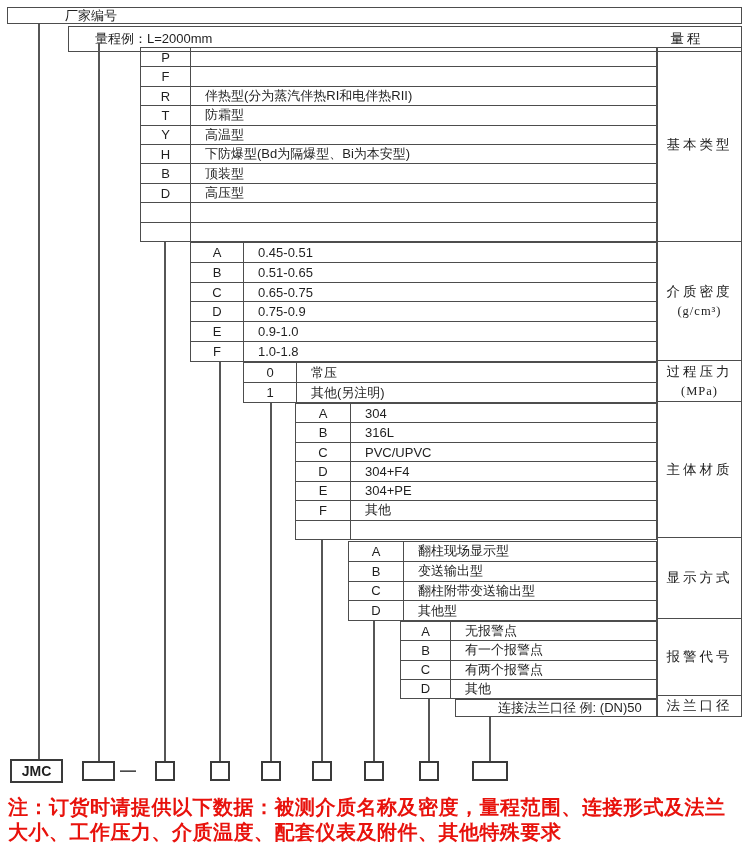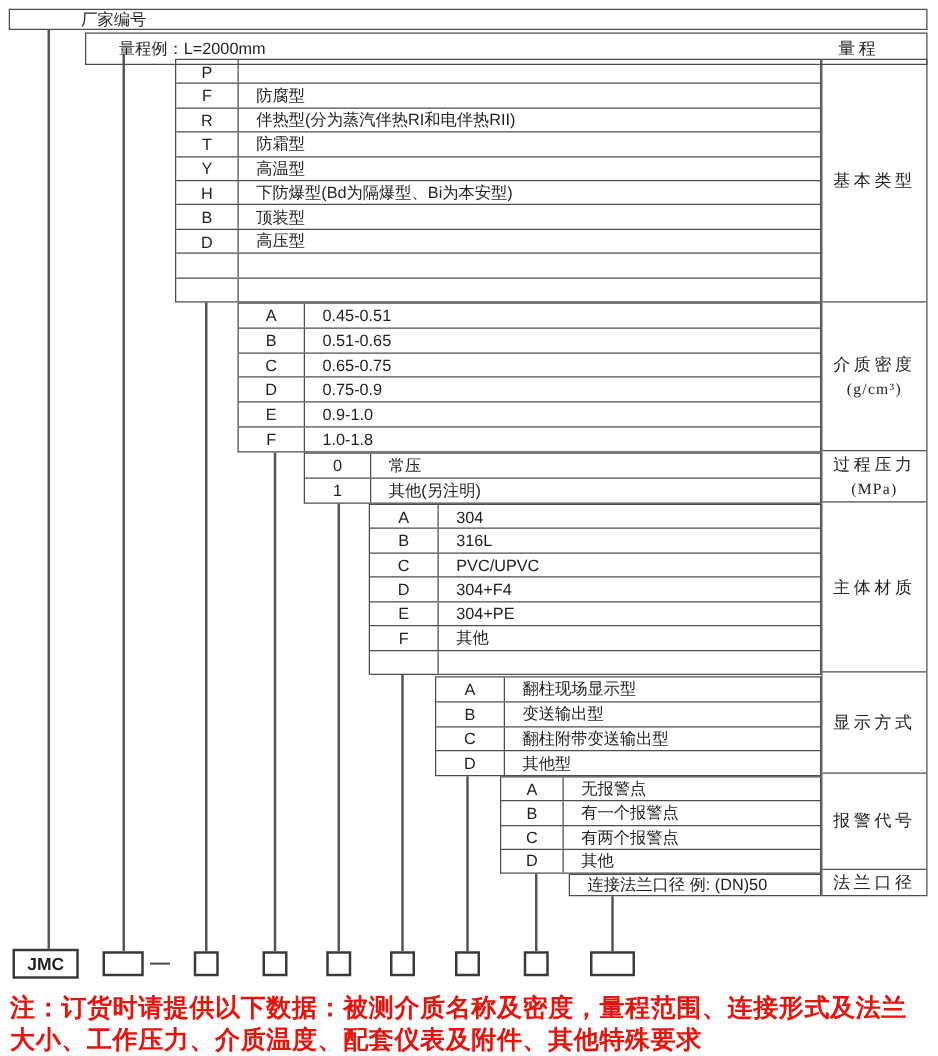--- a/index.html
+++ b/index.html
@@ -55,21 +55,20 @@
     <span class="range-text">量程例：L=2000mm</span>
     <span class="range-label serifcell">量程</span>
   </div>
 
   <div class="sel-table" style="left:140px;top:47px;width:517px;height:195px;--cw:50px;">
       <div class="trow">
         <div class="cell code">P</div>
       </div>
       <div class="trow">
         <div class="cell code">F</div>
-        <div class="cell desc">防腐型</div>
       </div>
       <div class="trow">
         <div class="cell code">R</div>
         <div class="cell desc">伴热型(分为蒸汽伴热RI和电伴热RII)</div>
       </div>
       <div class="trow">
         <div class="cell code">T</div>
         <div class="cell desc">防霜型</div>
       </div>
       <div class="trow">
@@ -198,21 +197,21 @@
       <div class="trow">
         <div class="cell code">C</div>
         <div class="cell desc">有两个报警点</div>
       </div>
       <div class="trow">
         <div class="cell code">D</div>
         <div class="cell desc">其他</div>
       </div>
     </div>
 
-  <div class="sel-table" style="left:455px;top:699px;width:202px;height:18px;">
+  <div class="sel-table" style="left:455px;top:699px;width:202px;height:18px;padding-left:28px;">
     <div class="flange-cell">连接法兰口径 例: (DN)50</div>
   </div>
 
   <div class="label-col">
     <div class="lsec serifcell" style="height:195px;">
       <span>基本类型</span>
     </div>
     <div class="lsec serifcell" style="height:120px;">
       <span>介质密度</span>
       <span class="unit">(g/cm³)</span>

